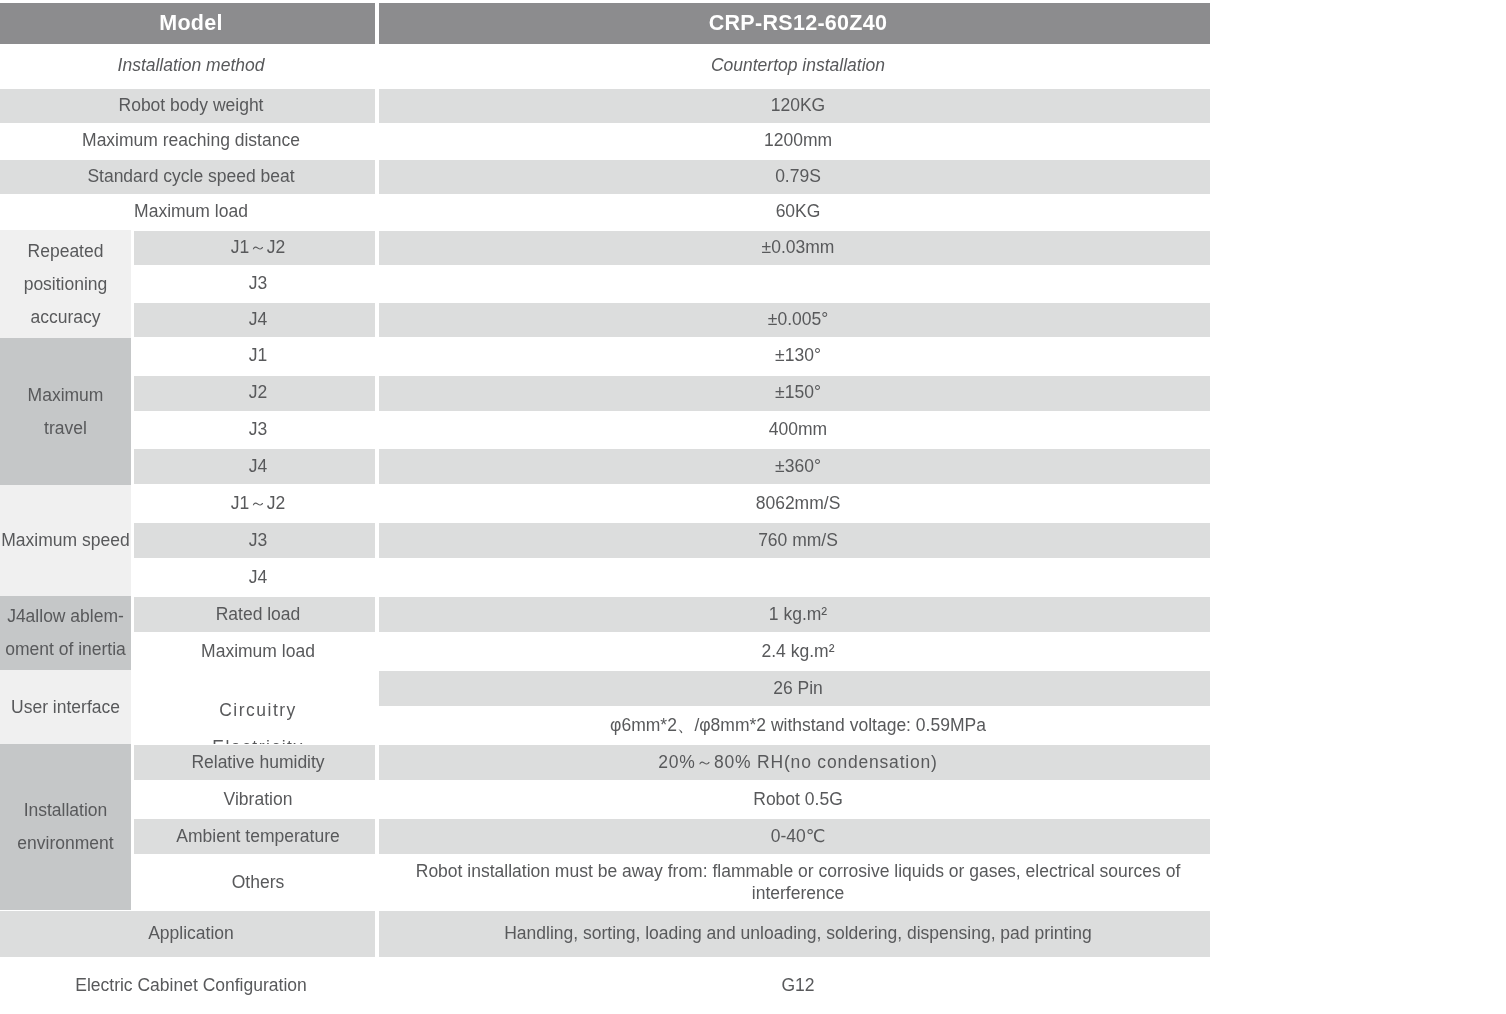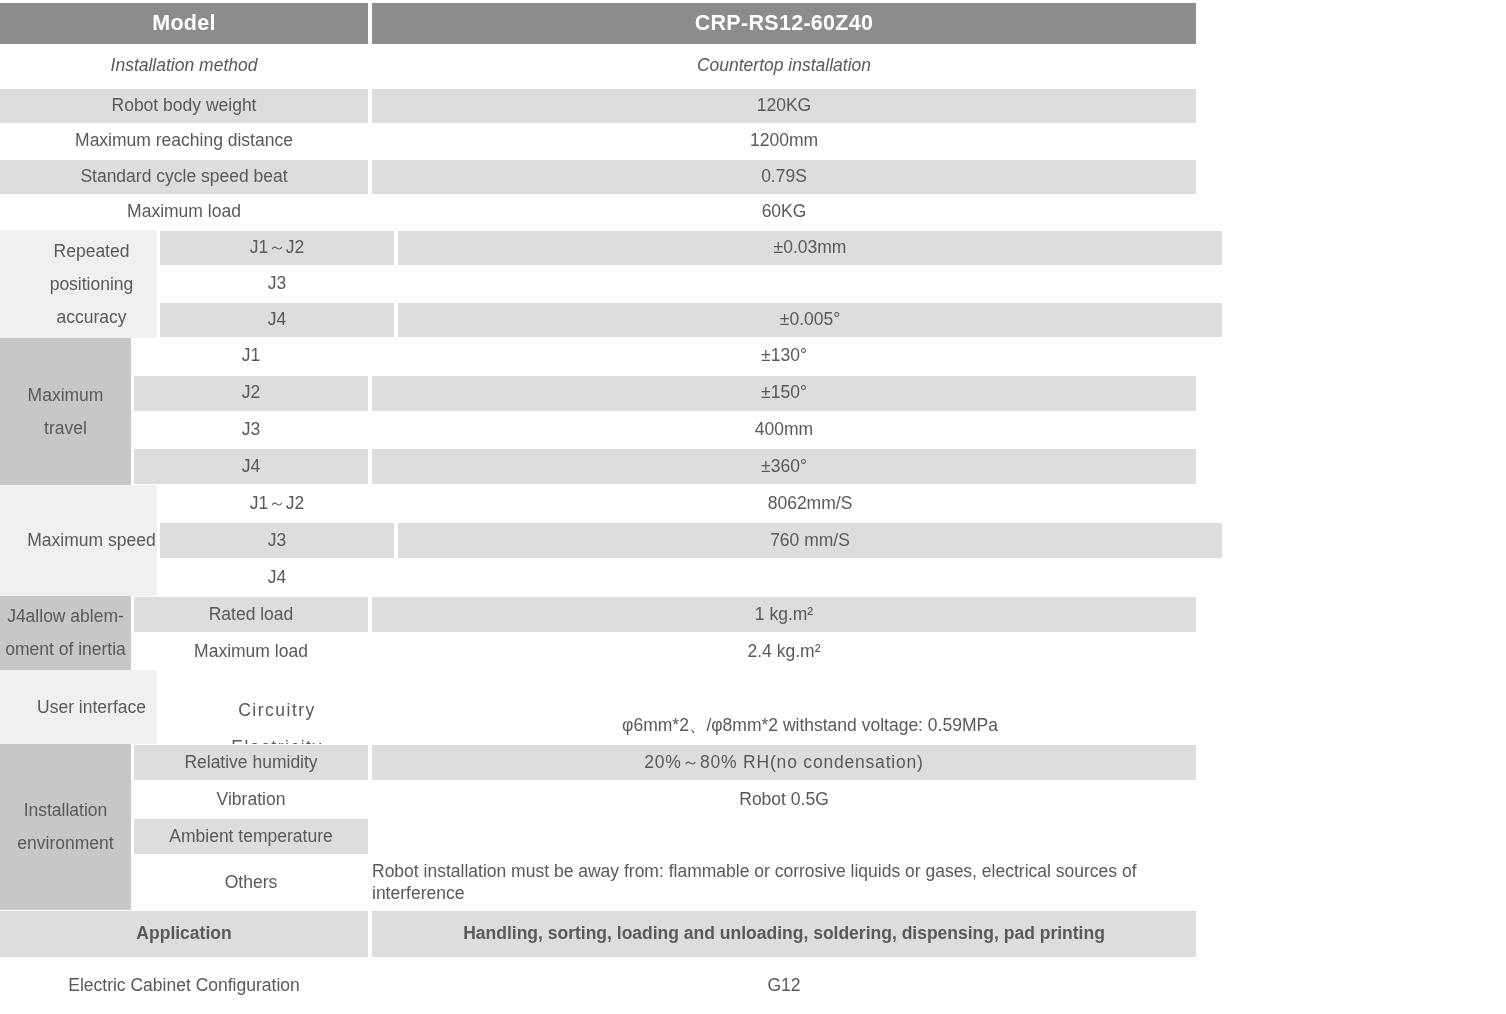--- a/index.html
+++ b/index.html
@@ -5,21 +5,21 @@
   html,body{margin:0;padding:0;}
   body{
     width:1506px;height:1014px;overflow:hidden;background:#ffffff;
     font-family:"Liberation Sans","DejaVu Sans",sans-serif;
     color:var(--text_color,#58595b);
   }
   .spec-table{width:1325px;padding-top:3px;}
   .row{display:flex;}
   .cell{
     display:flex;align-items:center;justify-content:center;
-    font-size:17.5px;line-height:1.25;
+    font-size:17.5px;text-align:center;line-height:1.25;padding-left:7px;
   }
   
   .header-row{height:41px;}
   .header-row .cell{
     background:var(--header_bg,#8c8c8e);
     color:var(--header_text,#ffffff);
     font-weight:bold;font-size:21.5px;letter-spacing:0.3px;
   }
   
   .label-cell{width:368px;flex:none;}
@@ -34,29 +34,29 @@
     background:var(--row_gray,#dcdddd);
     box-shadow:inset 0 1px 0 #ffffff, inset 0 -1px 0 #ffffff;
   }
   
   .section{display:flex;}
   .group-cell{
     width:131px;flex:none;
     display:flex;flex-direction:column;justify-content:center;align-items:center;
     font-size:17.5px;line-height:33px;text-align:center;
   }
-  .group-cell.light{background:var(--group_light,#f0f0f0);padding-left:26px;}
+  .group-cell.light{background:var(--group_light,#f0f0f0);}
   .group-cell.dark{background:var(--group_dark,#c5c7c8);}
   .gline{white-space:nowrap;}
   .sub-rows{display:flex;flex-direction:column;flex:1;}
   
   .h44{height:44px;font-style:italic;}  .h35{height:35.5px;}
   .h36{height:36px;}  .h36b{height:36.75px;}
   .h37{height:37px;}  .h55{height:55px;}
-  .h48{height:48px;font-weight:bold;}  .h56{height:56px;}
+  .h48{height:48px;}  .h56{height:56px;}
   
   .ls{letter-spacing:1.5px;margin-top:41px;}
   .ls-sm{letter-spacing:0.8px;}
 </style>
 </head>
 <body>
 
 <div class="spec-table">
 
   <div class="row header-row">
@@ -191,20 +191,21 @@
 
   <div class="section">
     <div class="group-cell light">
       <span class="gline">User interface</span>
     </div>
     <div class="g3"></div>
     <div class="sub-rows">
       <div class="row gray h37">
         <div class="cell sublabel-cell ls">Circuitry</div>
         <div class="g4"></div>
+        <div class="cell value-cell">26 Pin</div>
       </div>
       <div class="row h37">
         <div class="cell sublabel-cell ls">Electricity</div>
         <div class="g4"></div>
         <div class="cell value-cell">φ6mm*2、/φ8mm*2  withstand voltage: 0.59MPa</div>
       </div>
     </div>
   </div>
 
   <div class="section">
@@ -220,20 +221,21 @@
         <div class="cell value-cell ls-sm">20%～80% RH(no condensation)</div>
       </div>
       <div class="row h37">
         <div class="cell sublabel-cell">Vibration</div>
         <div class="g4"></div>
         <div class="cell value-cell">Robot 0.5G</div>
       </div>
       <div class="row gray h37">
         <div class="cell sublabel-cell">Ambient temperature</div>
         <div class="g4"></div>
+        <div class="cell value-cell">0-40℃</div>
       </div>
       <div class="row h55">
         <div class="cell sublabel-cell">Others</div>
         <div class="g4"></div>
         <div class="cell value-cell">Robot installation must be away from: flammable or corrosive liquids or gases, electrical sources of interference</div>
       </div>
     </div>
   </div>
 
   <div class="row gray h48">

